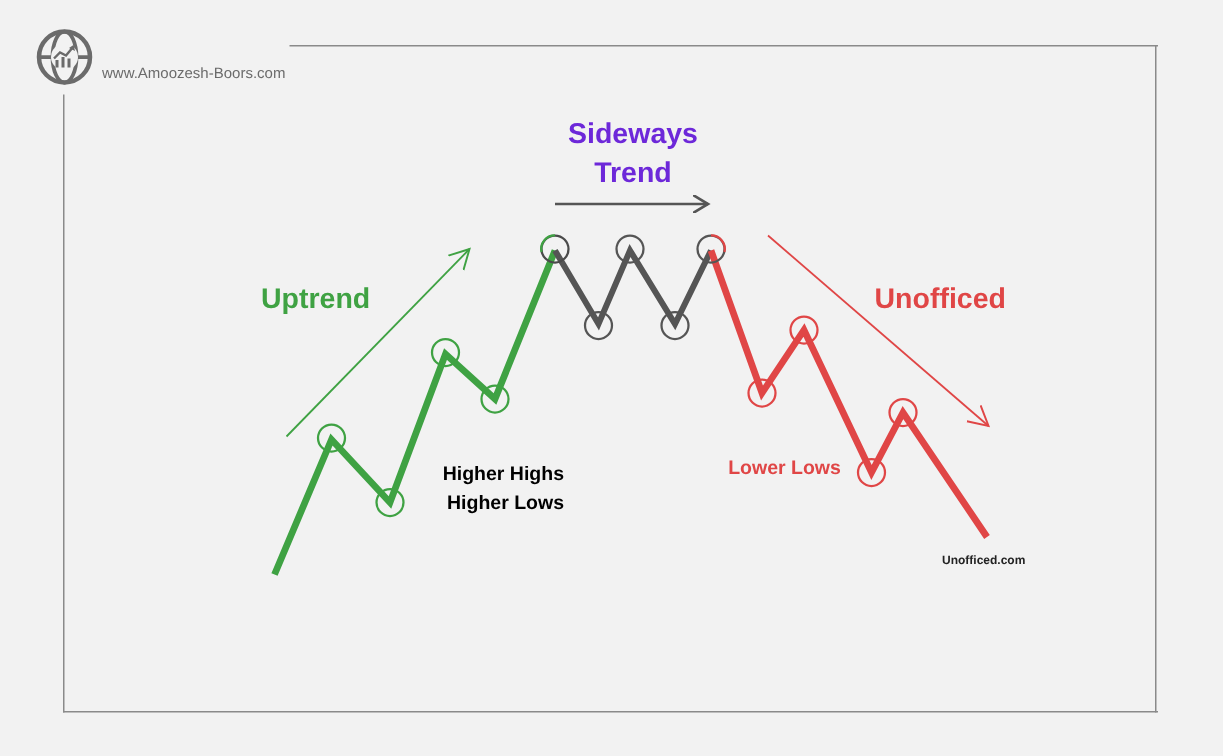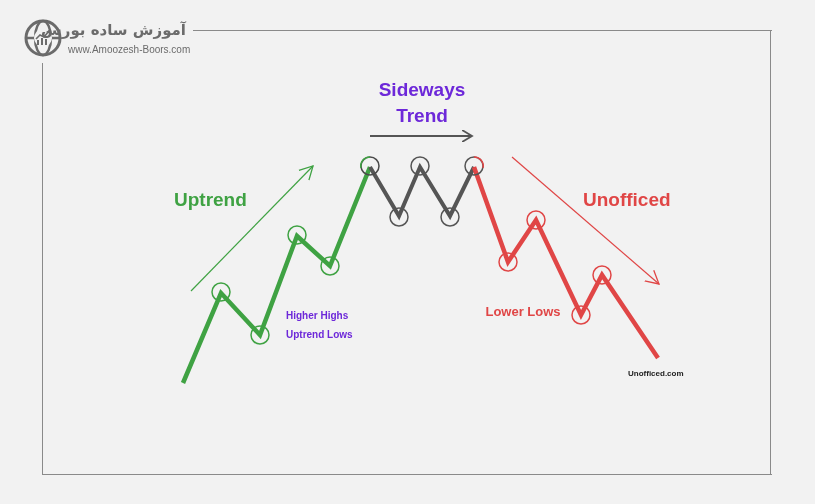--- a/index.html
+++ b/index.html
@@ -18,21 +18,21 @@
   .logo { position: absolute; left: 24px; top: 19px; width: 170px; height: 42px; }
   .logo-globe { position: absolute; left: 0; top: 0; width: 38px; height: 38px; }
   .logo-title { position: absolute; left: 44px; top: 2px; font-family: "DejaVu Sans", sans-serif; font-weight: bold; font-size: 15px; color: #6b6b6b; direction: rtl; white-space: nowrap; width: 118px; text-align: left; }
   .logo-url { position: absolute; left: 44px; top: 25px; font-family: "Liberation Sans", sans-serif; font-size: 10px; color: #6b6b6b; white-space: nowrap; }
 
   .diagram { position: absolute; left: 0; top: 0; width: 815px; height: 504px; }
   .lbl { position: absolute; font-family: "Liberation Sans", sans-serif; font-weight: bold; white-space: nowrap; }
   .lbl-sideways { left: 370px; top: 77px; width: 104px; text-align: center; font-size: 19px; color: #6d28d9; line-height: 26px; }
   .lbl-uptrend { left: 174px; top: 189px; font-size: 19px; color: #3fa243; }
   .lbl-downtrend { left: 583px; top: 189px; font-size: 19px; color: #e04646; }
-  .lbl-hh { left: 286px; top: 306px; width: 90px; text-align: left; font-size: 10px; color: #6d28d9; line-height: 19px; }
+  .lbl-hh { left: 286px; top: 306px; width: 90px; text-align: right; font-size: 13px; color: #000000; line-height: 19px; }
   .lbl-lh { left: 478px; top: 302px; width: 90px; text-align: center; font-size: 13px; color: #e04646; line-height: 19px; }
   .lbl-src { left: 628px; top: 369px; font-size: 8px; color: #222; }
 </style>
 </head>
 <body>
 
 <div class="frame-top"></div>
 <div class="frame-right"></div>
 <div class="frame-bottom"></div>
 <div class="frame-left"></div>
@@ -42,21 +42,20 @@
     <circle cx="19" cy="19" r="17" fill="none" stroke="#6b6b6b" stroke-width="3"></circle>
     <ellipse cx="19" cy="19" rx="8" ry="17" fill="none" stroke="#6b6b6b" stroke-width="2.5"></ellipse>
     <line x1="2" y1="19" x2="36" y2="19" stroke="#6b6b6b" stroke-width="2.5"></line>
     <circle cx="19" cy="19" r="9" fill="#f2f2f2"></circle>
     <rect x="13" y="21" width="2" height="5" fill="#6b6b6b"></rect>
     <rect x="17" y="19" width="2" height="7" fill="#6b6b6b"></rect>
     <rect x="21" y="20" width="2" height="6" fill="#6b6b6b"></rect>
     <polyline points="12,20 16,16 20,18 25,12" fill="none" stroke="#6b6b6b" stroke-width="1.6"></polyline>
     <polygon points="25,11 26,15 22,13" fill="#6b6b6b"></polygon>
   </svg>
-  <div class="logo-title">آموزش ساده بورس</div>
   <div class="logo-url">www.Amoozesh-Boors.com</div>
 </div>
 
 <svg class="diagram" viewBox="0 0 815 504">
   <defs>
     <marker id="arrow-gray" markerWidth="12" markerHeight="12" refX="10" refY="6" orient="auto" markerUnits="userSpaceOnUse">
       <polyline points="0,0 10,6 0,12" fill="none" stroke="#555" stroke-width="1.8"></polyline>
     </marker>
     <marker id="arrow-green" markerWidth="16" markerHeight="16" refX="13" refY="8" orient="auto" markerUnits="userSpaceOnUse">
       <polyline points="0,1 13,8 0,15" fill="none" stroke="#3fa243" stroke-width="1.3"></polyline>
@@ -98,18 +97,18 @@
 </svg>
 
 <div class="lbl lbl-sideways">
   <div>Sideways</div>
   <div>Trend</div>
 </div>
 <div class="lbl lbl-uptrend">Uptrend</div>
 <div class="lbl lbl-downtrend">Unofficed</div>
 <div class="lbl lbl-hh">
   <div>Higher Highs</div>
-  <div>Uptrend Lows</div>
+  <div>Higher Lows</div>
 </div>
 <div class="lbl lbl-lh">
   <div>Lower Lows</div>
 </div>
 <div class="lbl lbl-src">Unofficed.com</div>
 
 </body></html>

